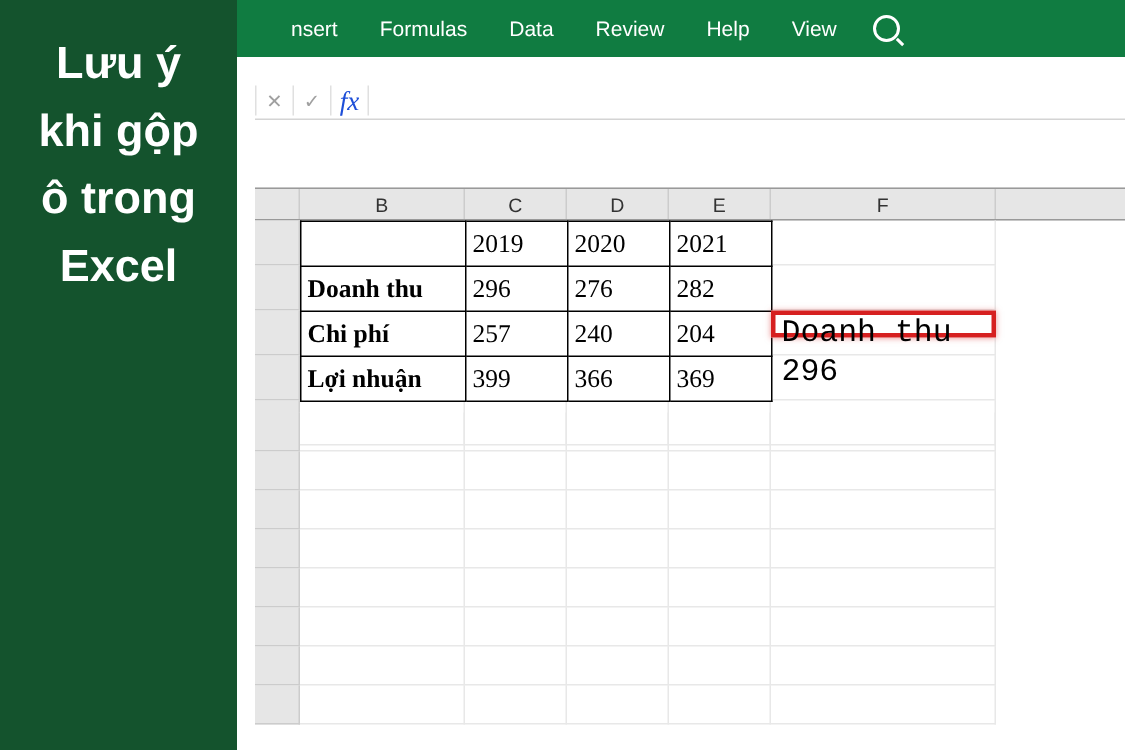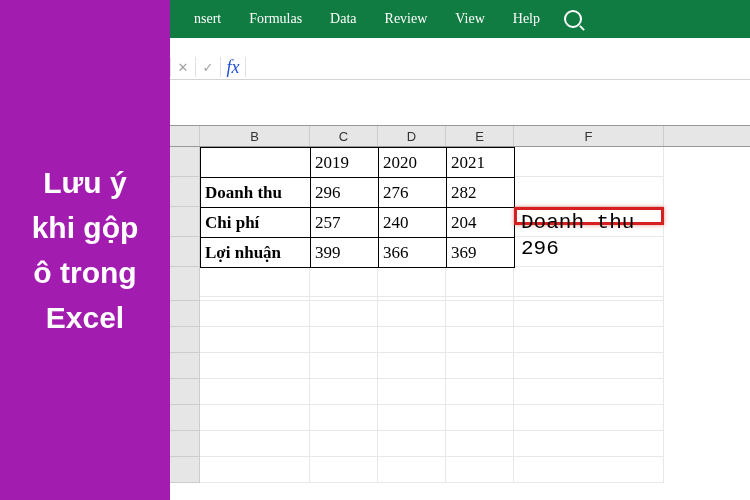--- a/index.html
+++ b/index.html
@@ -1,25 +1,24 @@
 <!DOCTYPE html>
 <html><head>
   <meta charset="utf-8">
   <style>
     * { margin: 0; padding: 0; box-sizing: border-box; }
     body { width: 750px; height: 500px; font-family: 'Segoe UI', sans-serif; background: #fff; overflow: hidden; position: relative; }
     
     .green-sidebar {
       position: absolute;
       left: 0; top: 0;
-      width: 170px; height: 500px;
-      background: #a21caf;
+      width: 158px; height: 500px;
+      background: #14532d;
       color: #fff;
       display: flex;
-      align-items: center;
       justify-content: center;
       padding: 20px;
       z-index: 10;
     }
     .green-sidebar .msg {
       font-size: 30px;
       font-weight: bold;
       text-align: center;
       line-height: 1.5;
     }
@@ -35,21 +34,20 @@
       padding-left: 180px;
       gap: 0;
       color: #fff;
       font-size: 14px;
     }
     .ribbon-tab {
       padding: 0 14px;
       height: 38px;
       line-height: 38px;
       cursor: pointer;
-      font-family: Liberation Serif, serif;
     }
     .tell-me {
       width: 18px; height: 18px;
       border: 2px solid #fff;
       border-radius: 50%;
       margin-left: 10px;
       position: relative;
     }
     .tell-me::after {
       content: '';
@@ -179,22 +177,22 @@
     .bottom-grid .cell { height: 26px; }
   </style>
 </head>
 <body>
 
 <div class="ribbon">
   <div class="ribbon-tab">nsert</div>
   <div class="ribbon-tab">Formulas</div>
   <div class="ribbon-tab">Data</div>
   <div class="ribbon-tab">Review</div>
+  <div class="ribbon-tab">Help</div>
   <div class="ribbon-tab">View</div>
-  <div class="ribbon-tab">Help</div>
   <div class="tell-me"></div>
 </div>
 
 <div class="green-sidebar">
   <div class="msg">Lưu ý khi gộp ô trong Excel</div>
 </div>
 
 <div class="formula-bar-area">
   <div class="fb-btn">✕</div>
   <div class="fb-btn">✓</div>

